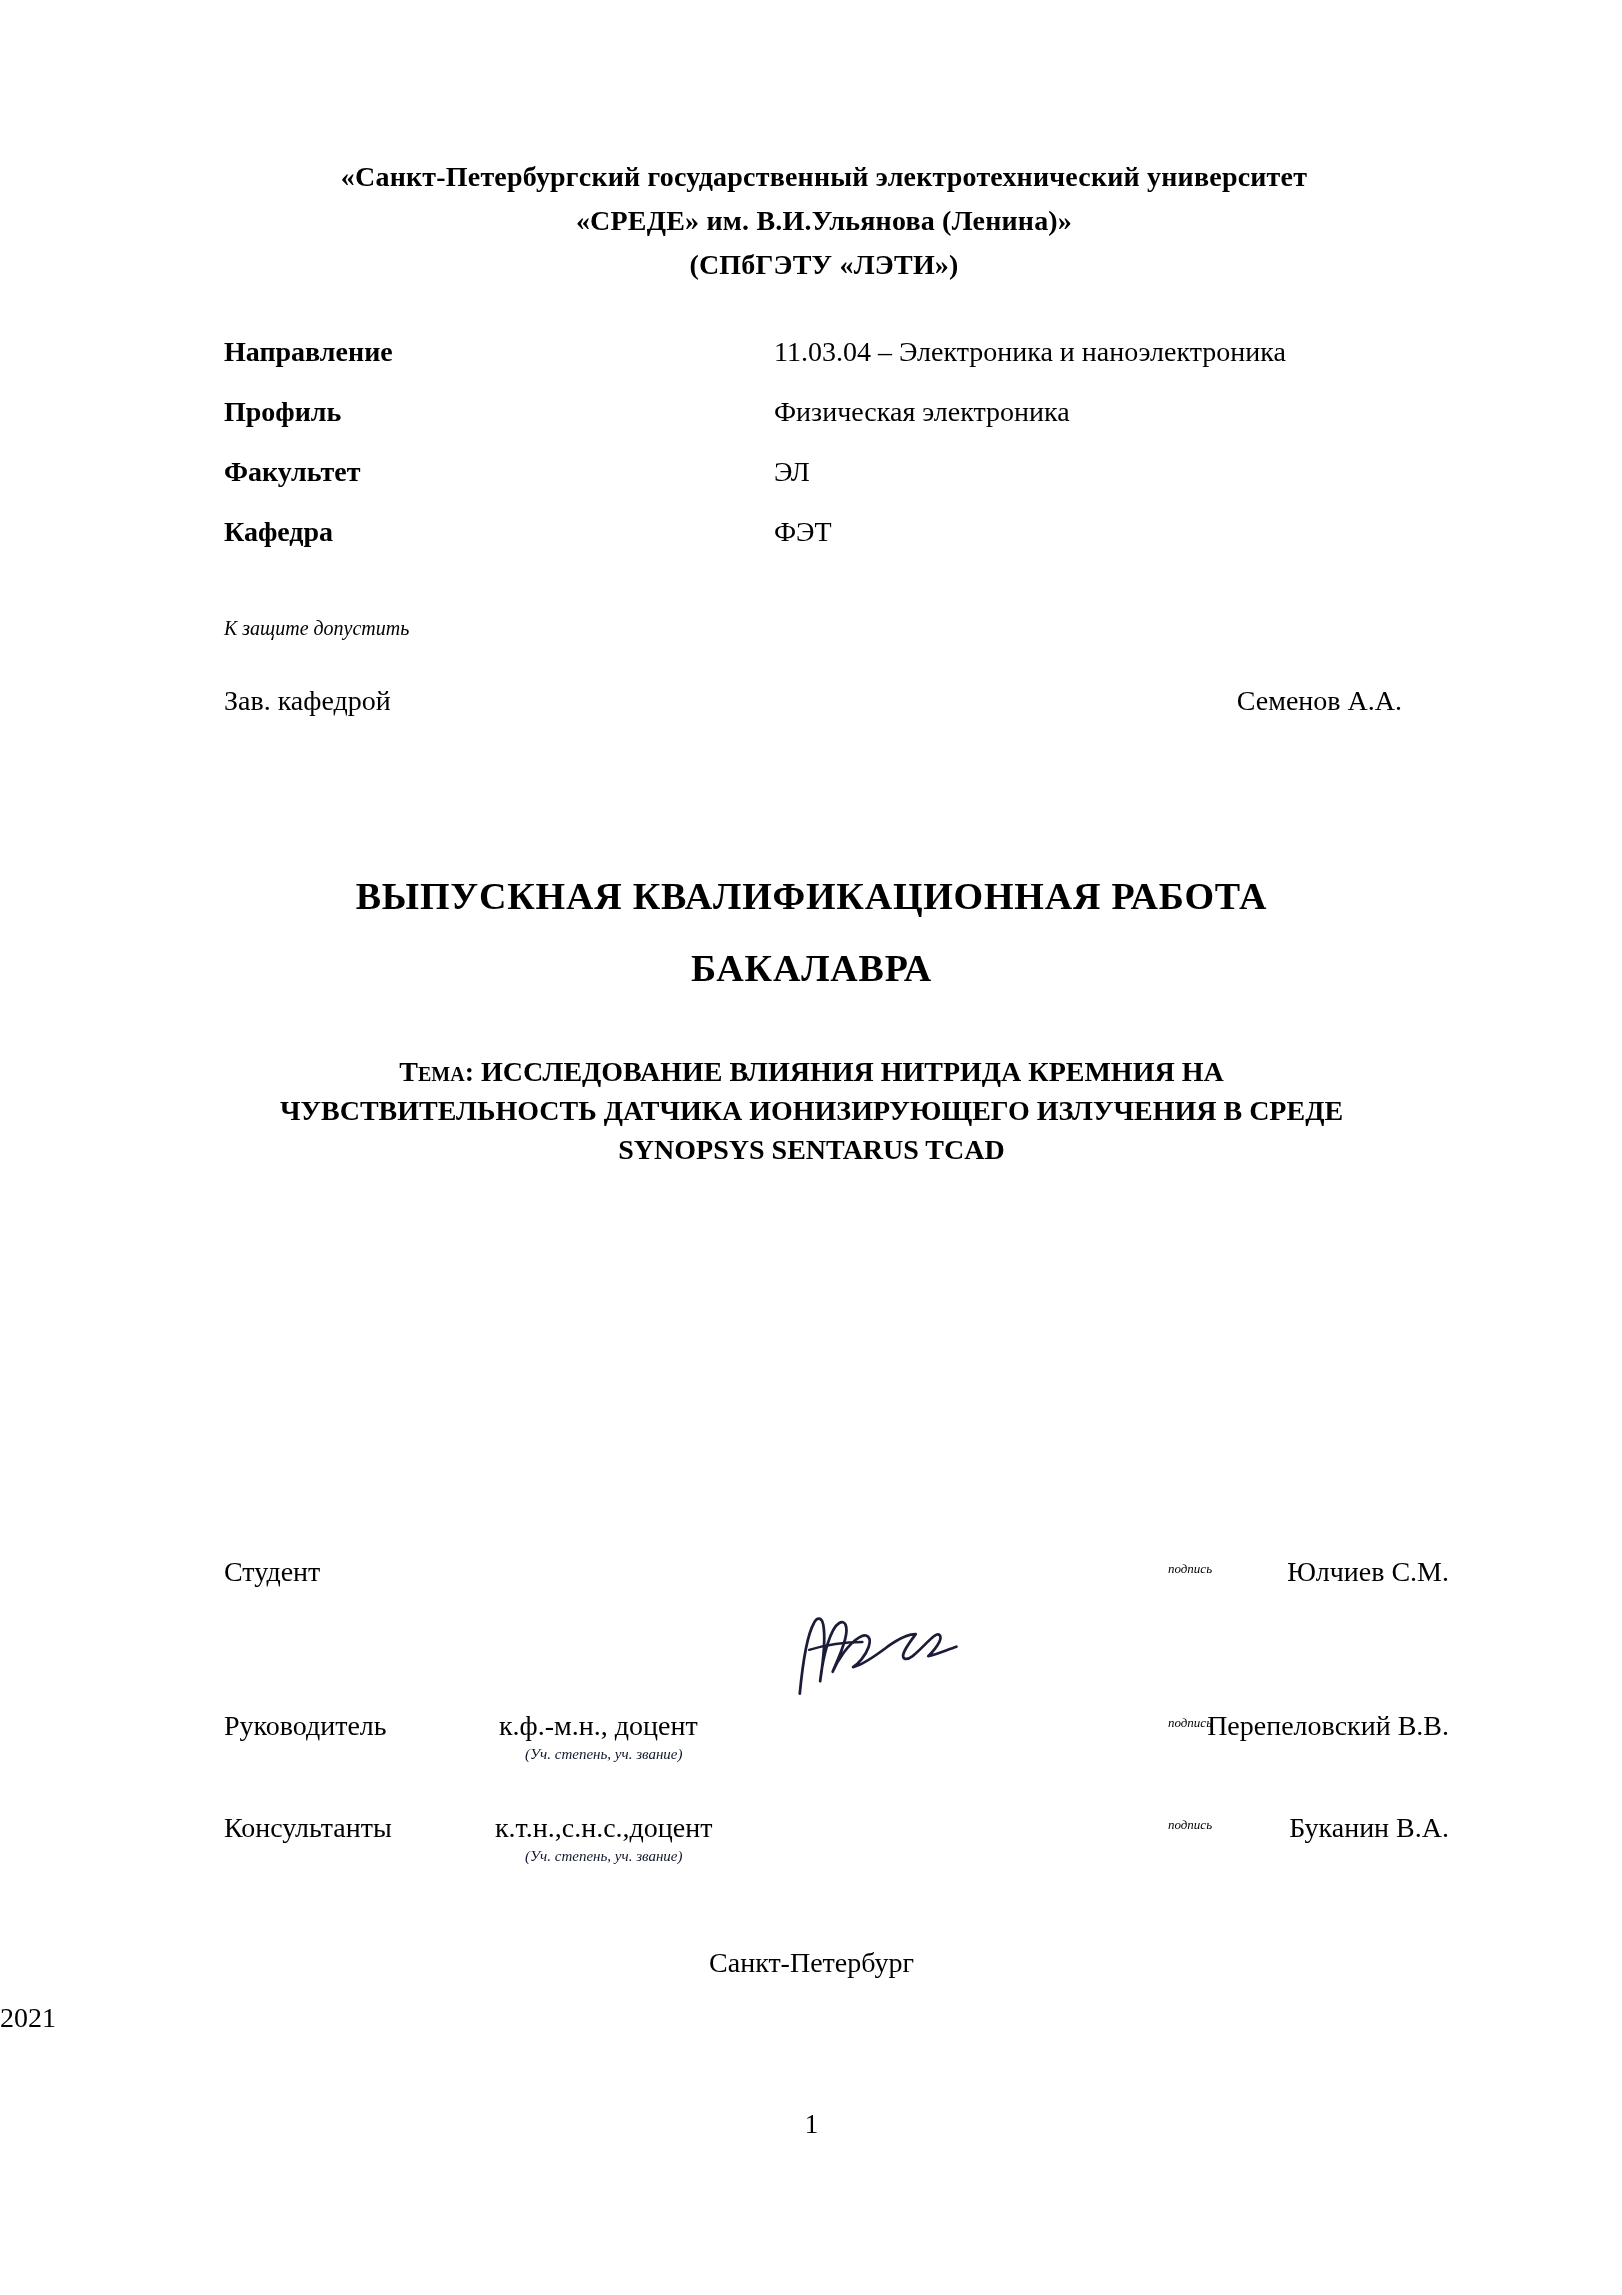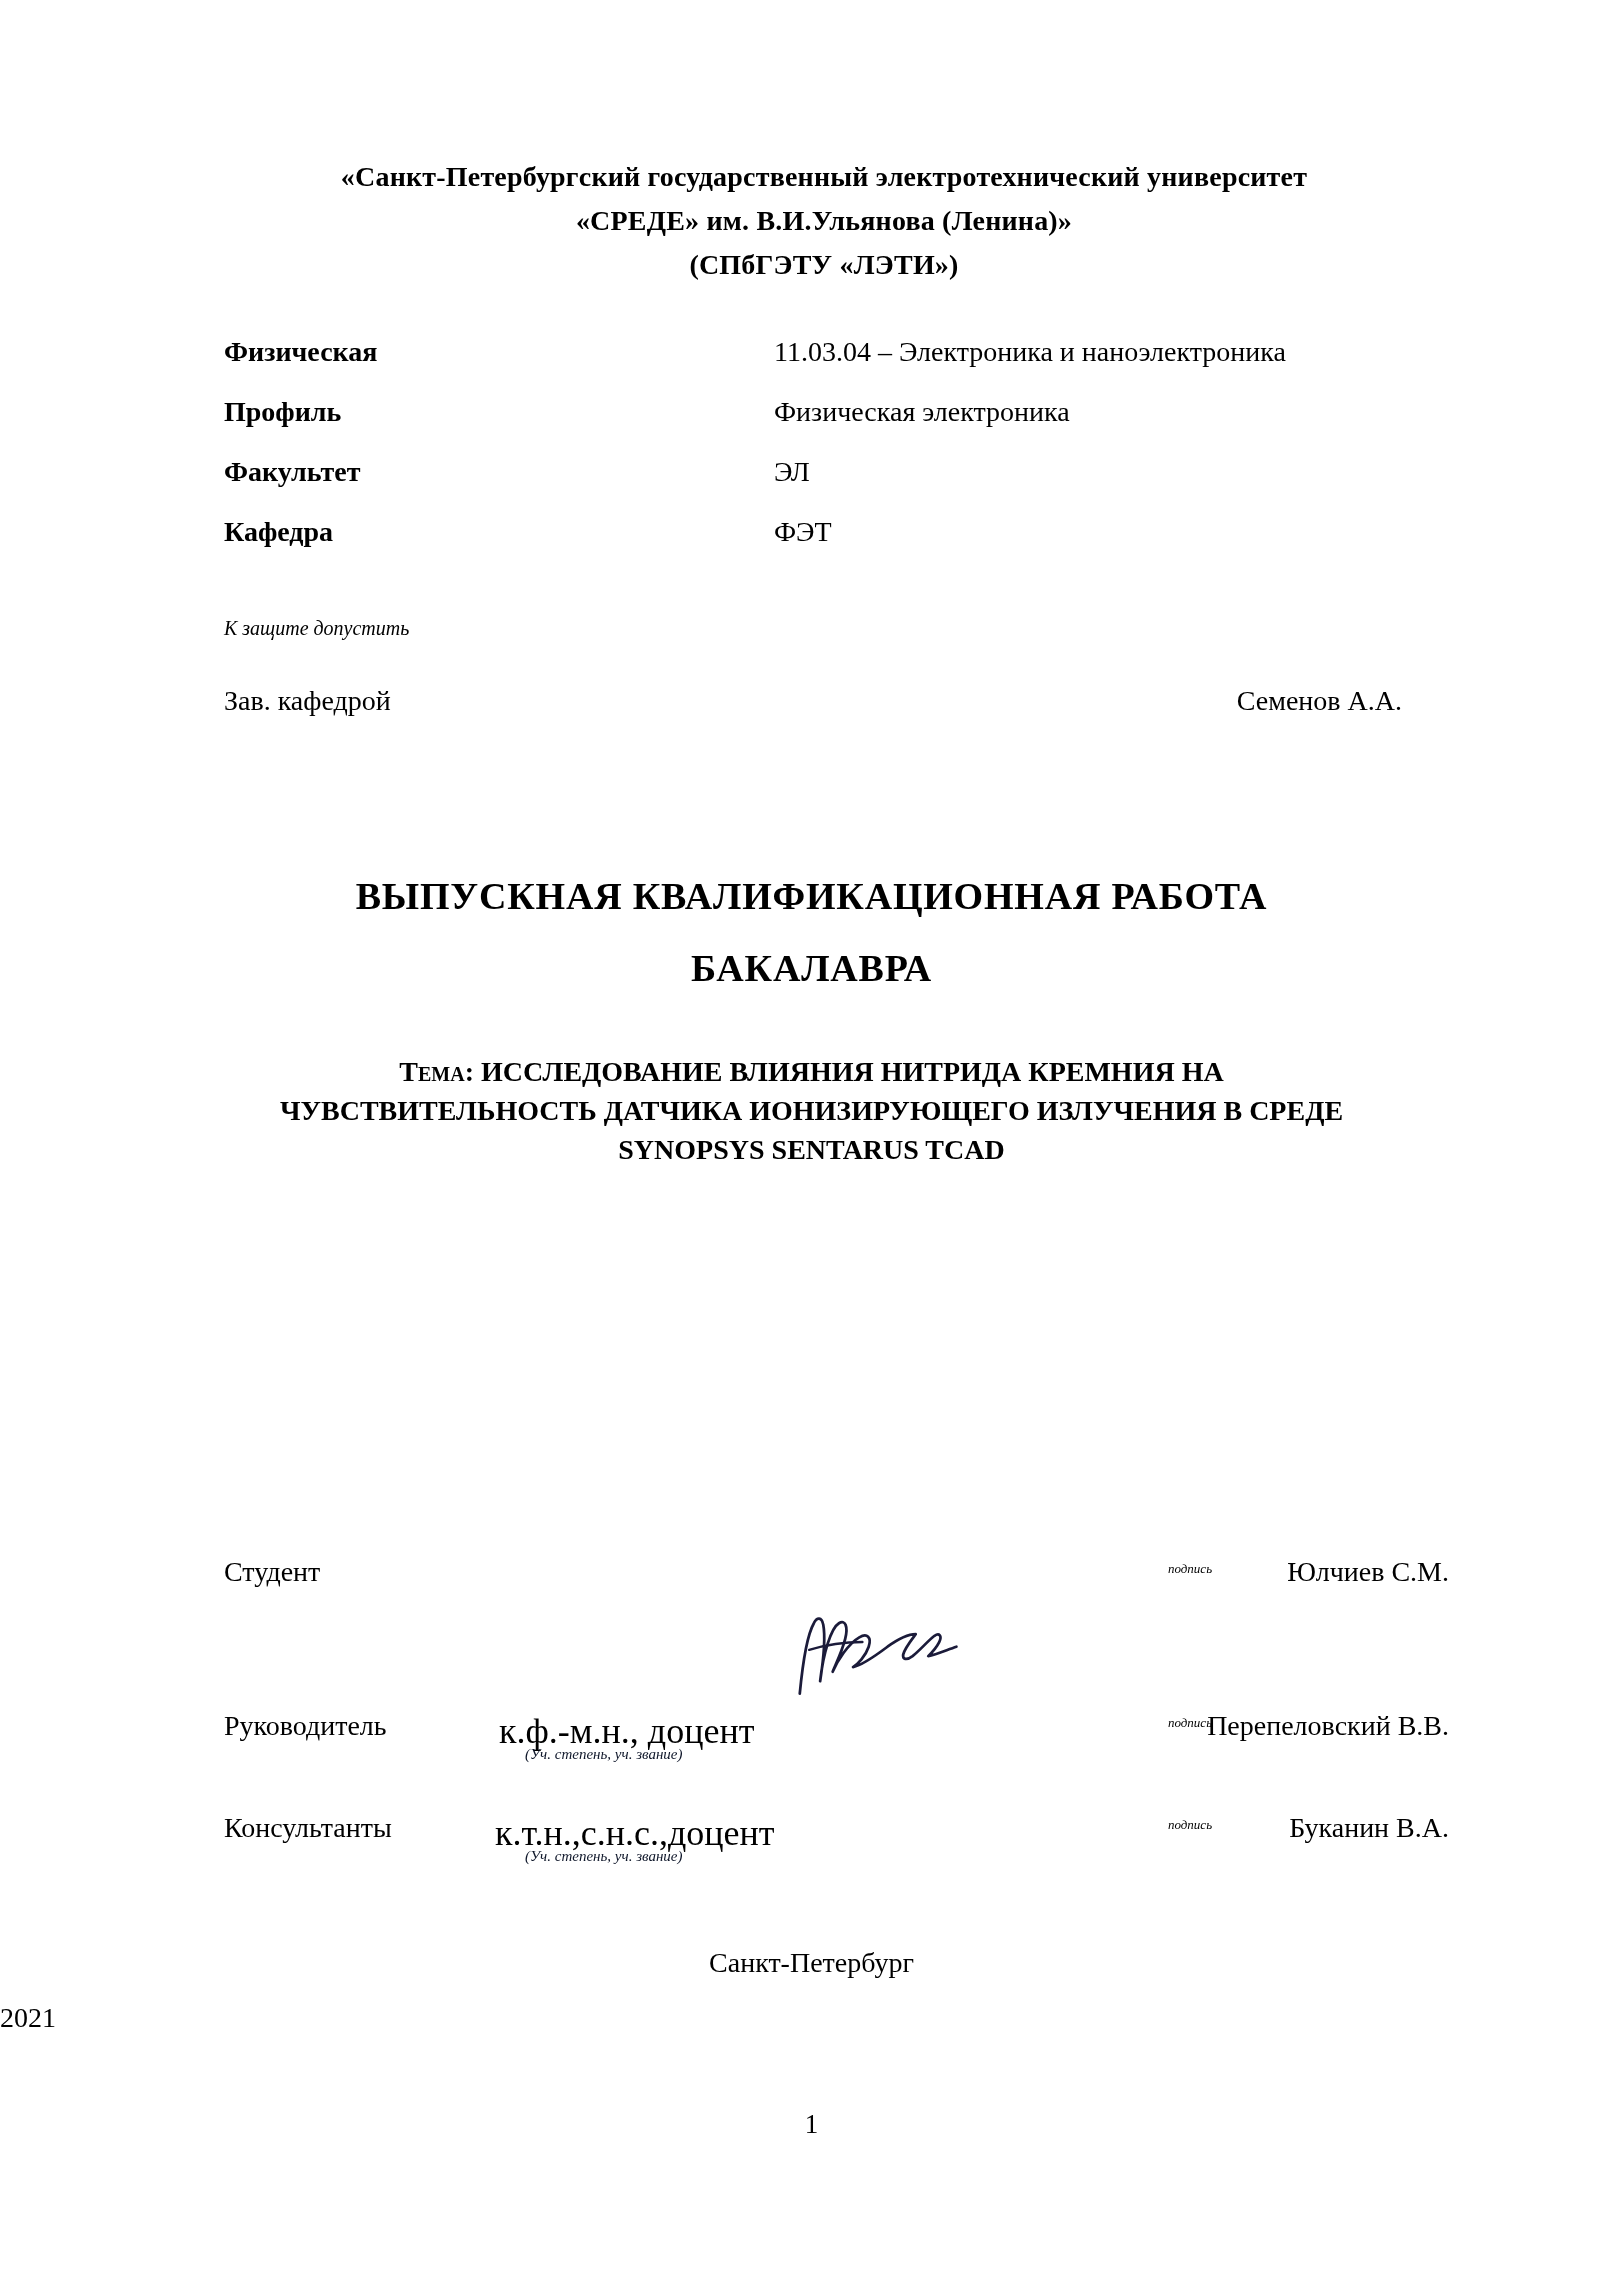--- a/index.html
+++ b/index.html
@@ -117,21 +117,21 @@
   .sig-role {
     position: absolute;
     left: 0;
     top: 0;
     white-space: nowrap;
   }
   .sig-degree {
     position: absolute;
     top: 0;
     white-space: nowrap;
-    font-size: 36px;
+    font-size: 28px;
   }
   .sig-degree-note {
     position: absolute;
     font-style: italic;
     font-size: 15px;
     white-space: nowrap;
     color: #0f172a;
   }
   .sig-line-wrap {
     position: absolute;
@@ -200,21 +200,21 @@
 
   <div class="univ-block">
     <span class="univ-line">«Санкт-Петербургский государственный электротехнический университет</span>
     <span class="univ-line">«СРЕДЕ» им. В.И.Ульянова (Ленина)»</span>
     <span class="univ-line">(СПбГЭТУ «ЛЭТИ»)</span>
   </div>
 
   <table class="info-table">
     <tbody>
         <tr>
-      <td class="info-label">Физическая</td>
+      <td class="info-label">Направление</td>
       <td class="info-value">11.03.04 – Электроника и наноэлектроника</td>
     </tr>
     <tr>
       <td class="info-label">Профиль</td>
       <td class="info-value">Физическая электроника</td>
     </tr>
     <tr>
       <td class="info-label">Факультет</td>
       <td class="info-value">ЭЛ</td>
     </tr>

